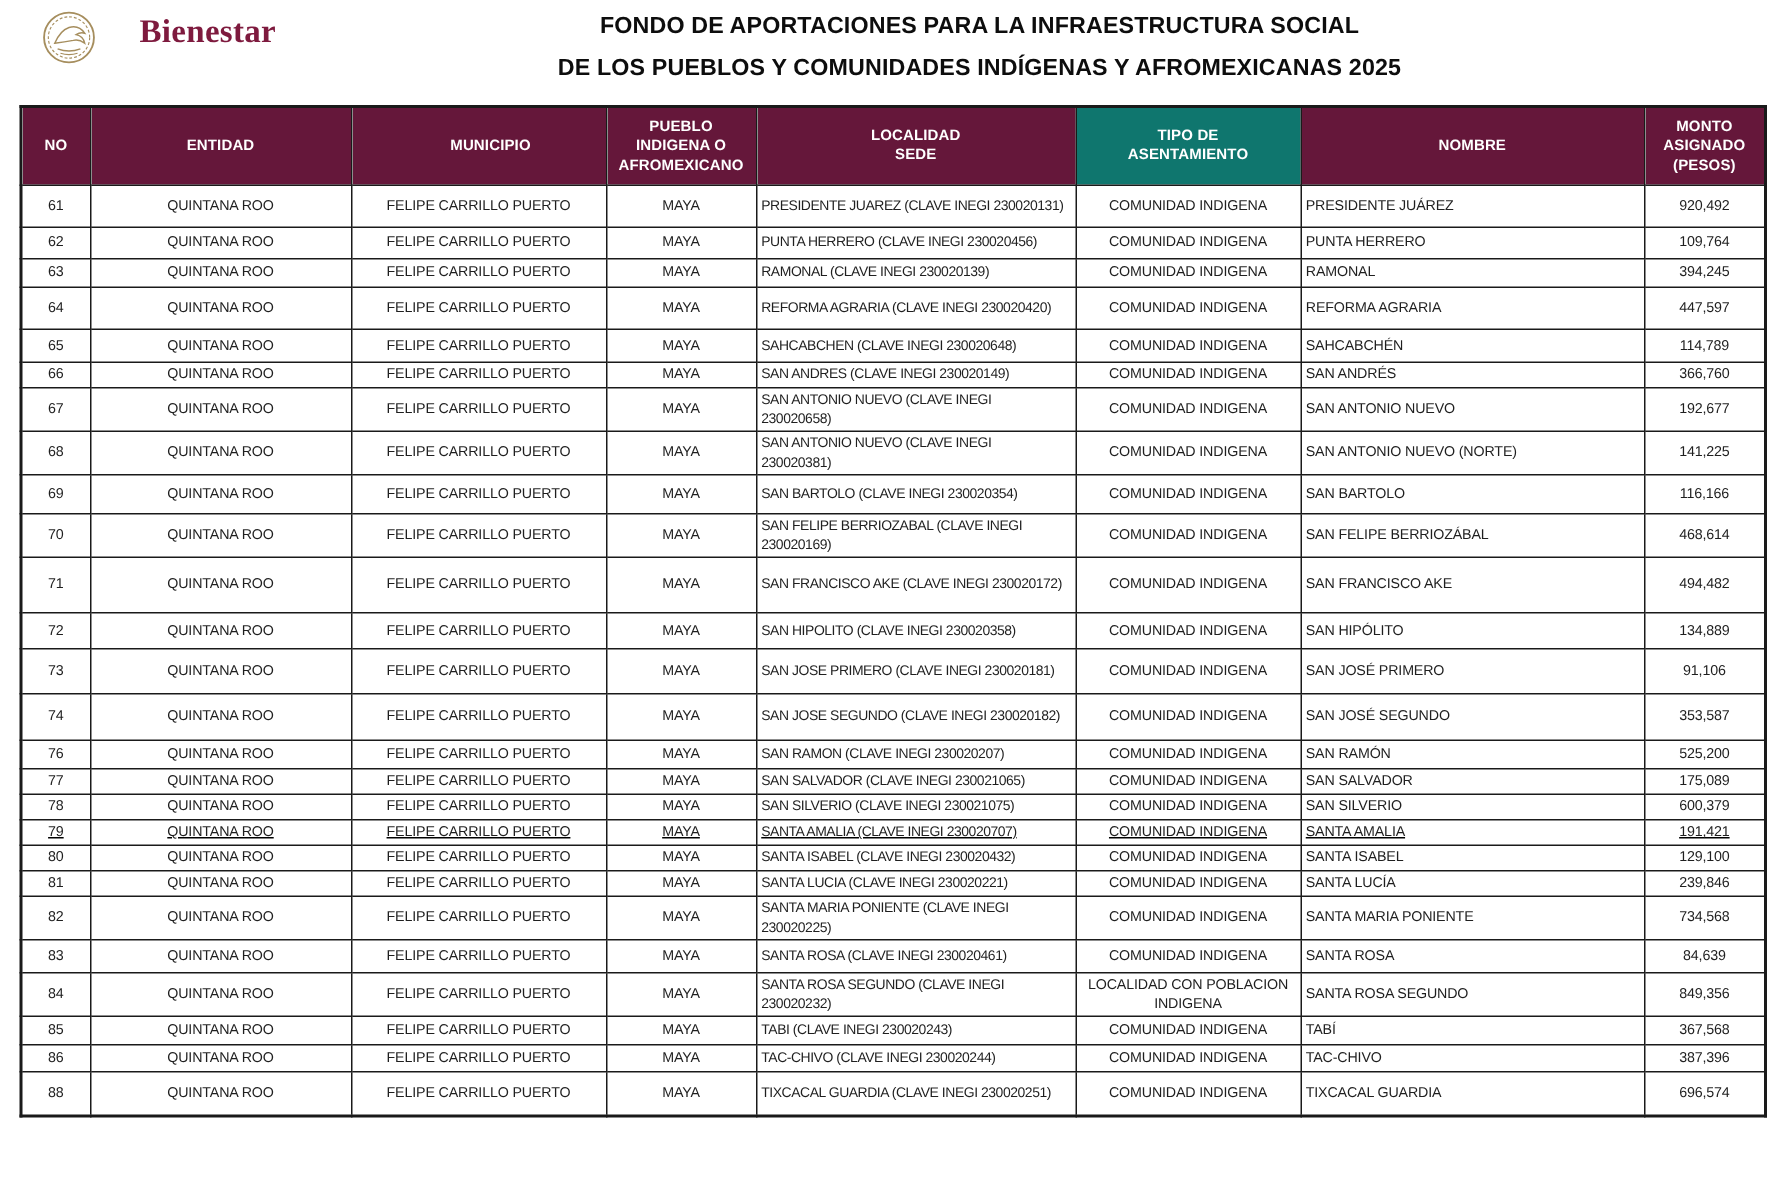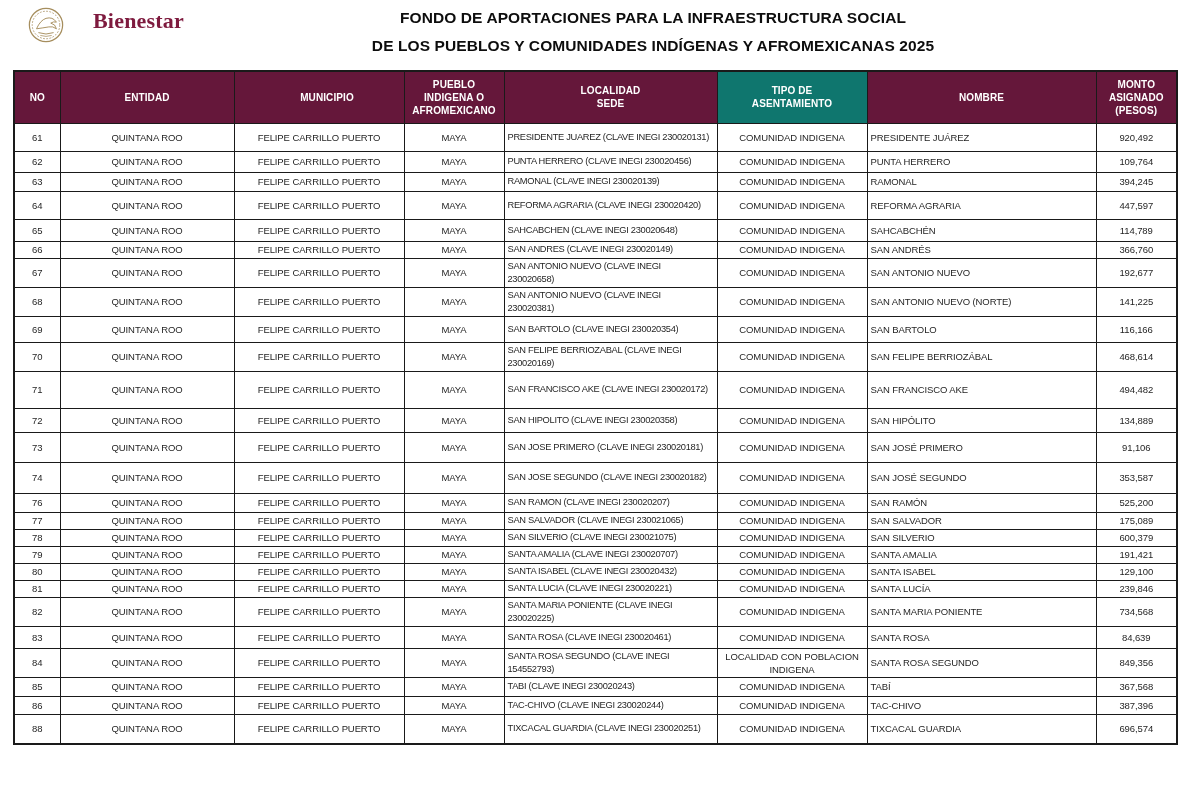--- a/index.html
+++ b/index.html
@@ -342,21 +342,21 @@
         <td class="c-pueblo">MAYA</td>
         <td class="c-localidad">
           <div>SAN SILVERIO (CLAVE INEGI 230021075)</div>
         </td>
         <td class="c-tipo">
           <div>COMUNIDAD INDIGENA</div>
         </td>
         <td class="c-nombre">SAN SILVERIO</td>
         <td class="c-monto">600,379</td>
       </tr>
-      <tr style="height: 17px;">
+      <tr style="height: 17px; text-decoration: underline;">
         <td class="c-no">79</td>
         <td class="c-entidad">QUINTANA ROO</td>
         <td class="c-municipio">FELIPE CARRILLO PUERTO</td>
         <td class="c-pueblo">MAYA</td>
         <td class="c-localidad">
           <div>SANTA AMALIA (CLAVE INEGI 230020707)</div>
         </td>
         <td class="c-tipo">
           <div>COMUNIDAD INDIGENA</div>
         </td>
@@ -420,21 +420,21 @@
         <td class="c-nombre">SANTA ROSA</td>
         <td class="c-monto">84,639</td>
       </tr>
       <tr style="height: 28px;">
         <td class="c-no">84</td>
         <td class="c-entidad">QUINTANA ROO</td>
         <td class="c-municipio">FELIPE CARRILLO PUERTO</td>
         <td class="c-pueblo">MAYA</td>
         <td class="c-localidad">
           <div>SANTA ROSA SEGUNDO (CLAVE INEGI</div>
-          <div>154552793)</div>
+          <div>230020232)</div>
         </td>
         <td class="c-tipo">
           <div>LOCALIDAD CON POBLACION</div>
           <div>INDIGENA</div>
         </td>
         <td class="c-nombre">SANTA ROSA SEGUNDO</td>
         <td class="c-monto">849,356</td>
       </tr>
       <tr style="height: 19px;">
         <td class="c-no">85</td>

